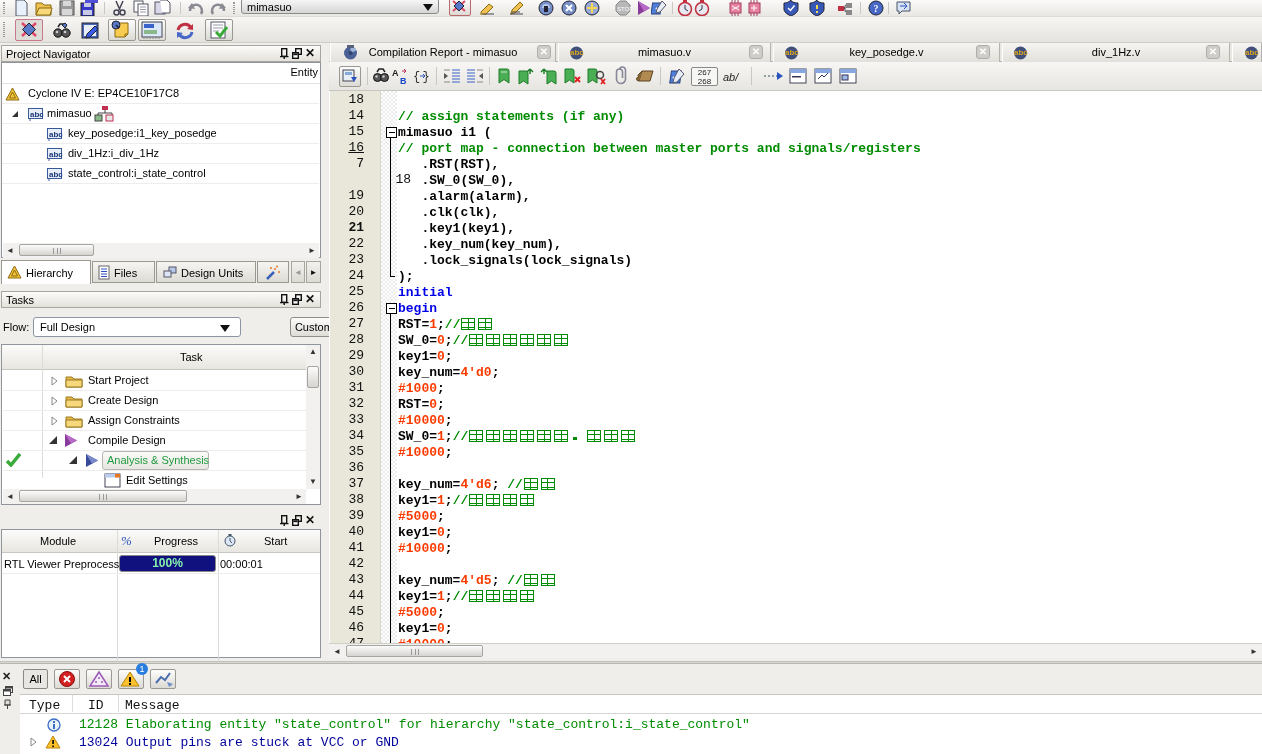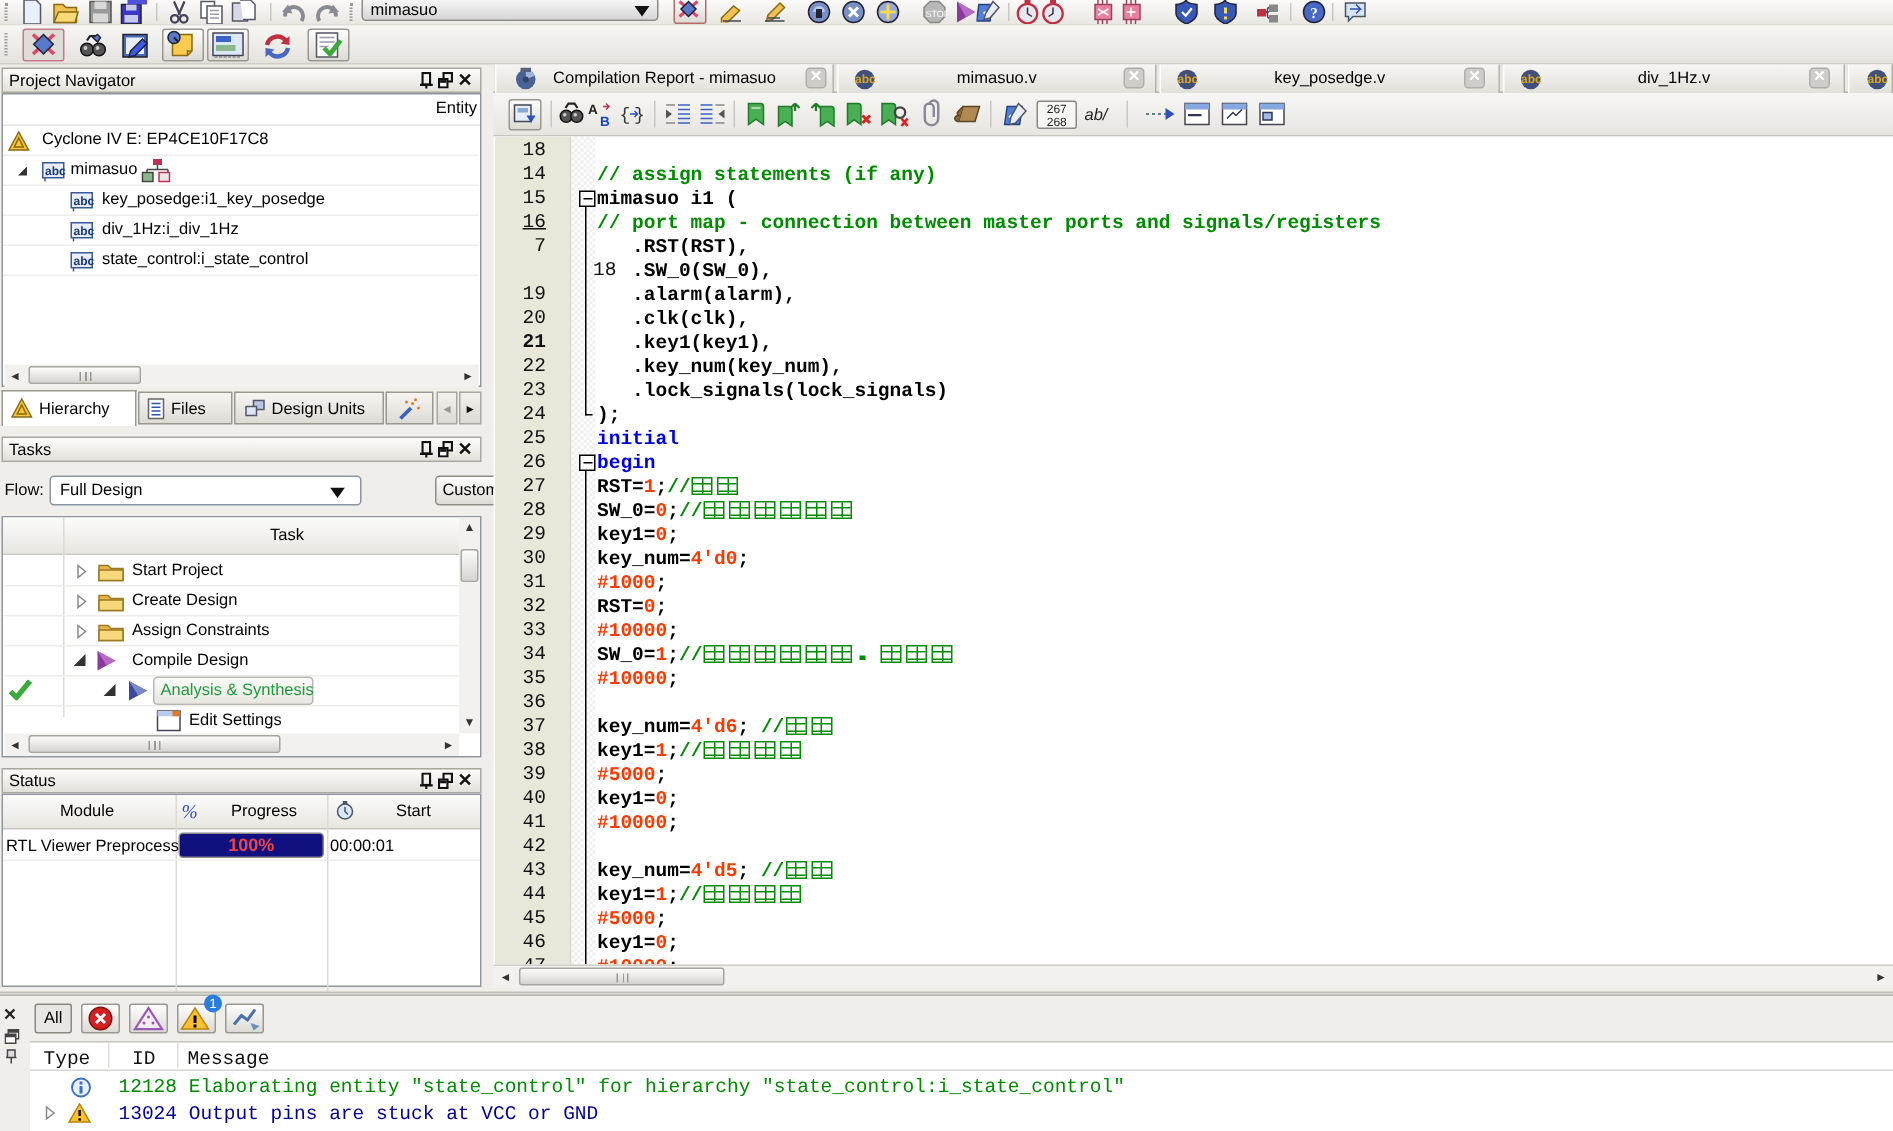--- a/index.html
+++ b/index.html
@@ -420,21 +420,20 @@
       <div class="sbh" style="left:1px;top:144px;width:303px;height:15px;">
         <div class="sarrow" style="left:1px;top:2px;">◄</div>
         <div class="sthumb" style="left:16px;top:1px;width:168px;height:12px;">
             <div style="margin:3px auto 0;width:8px;height:6px;border-left:1px solid #999;border-right:1px solid #999;background:linear-gradient(90deg,transparent 3px,#999 3px,#999 4px,transparent 4px);"></div>
           </div>
         <div class="sarrow" style="right:1px;top:2px;">►</div>
       </div>
     </div>
   </div>
   <div class="panel" id="status" style="top:512px;height:147px;">
-    <div class="ptitle">Status</div>
     <svg class="pico" style="left:279px;" width="9" height="12">
         <rect x="1.7" y="0.7" width="5" height="7.6" fill="none" stroke="#111" stroke-width="1.4"></rect>
         <path d="M0 8.6 h8.5 M4.2 8.6 v3.4" stroke="#111" stroke-width="1.4" fill="none"></path>
       </svg>
     <svg class="pico" style="left:291px;" width="10" height="11">
         <rect x="3.7" y="0.7" width="5.6" height="5.6" fill="none" stroke="#111" stroke-width="1.4"></rect>
         <rect x="0.7" y="4.7" width="5.6" height="5.6" fill="#fff" stroke="#111" stroke-width="1.4"></rect>
         <rect x="1.4" y="5.4" width="4.2" height="1.8" fill="#111"></rect>
       </svg>
     <div class="pico" style="left:304px;top:1px;font-size:12px;font-weight:bold;color:#111;">✕</div>
@@ -445,21 +444,21 @@
       <div class="abs" style="left:152px;top:5px;">Progress</div>
       <svg class="abs" style="left:222px;top:4px;" width="12" height="13">
           <circle cx="6" cy="7" r="5" fill="#dce8f8" stroke="#456"></circle>
           <path d="M6 4 v3 l2 2" stroke="#456" fill="none"></path>
           <rect x="4.5" y="0" width="3" height="2" fill="#456"></rect>
         </svg>
       <div class="abs" style="left:262px;top:5px;">Start</div>
       <div class="abs" style="left:115px;top:0;width:1px;height:133px;background:#dddbd5;"></div>
       <div class="abs" style="left:216px;top:0;width:1px;height:133px;background:#dddbd5;"></div>
       <div class="abs" style="left:2px;top:28px;">RTL Viewer Preprocess</div>
-      <div class="abs" style="left:117px;top:25px;width:97px;height:17px;background:#10107e;border:1px solid #888;border-radius:3px;color:#ef4444;font-weight:bold;text-align:center;line-height:15px;font-size:12px;">100%</div>
+      <div class="abs" style="left:117px;top:25px;width:97px;height:17px;background:#10107e;border:1px solid #888;border-radius:3px;color:#86efac;font-weight:bold;text-align:center;line-height:15px;font-size:12px;">100%</div>
       <div class="abs" style="left:218px;top:28px;">00:00:01</div>
       <div class="abs" style="left:0;top:43px;width:318px;height:1px;background:#eeedeb;"></div>
     </div>
   </div>
   <div id="edtabs">
     <div class="etab" style="left:1px;width:226px;">
       <svg class="abs" style="left:12px;top:2px;" width="15" height="15">
           <circle cx="7.5" cy="8" r="6.5" fill="#4a6296"></circle>
           <path d="M7.5 8 L7.5 1.5 A6.5 6.5 0 0 1 13.5 5.5 Z" fill="#9db4d8"></path>
           <circle cx="7.5" cy="8" r="2" fill="#2e4570"></circle>

